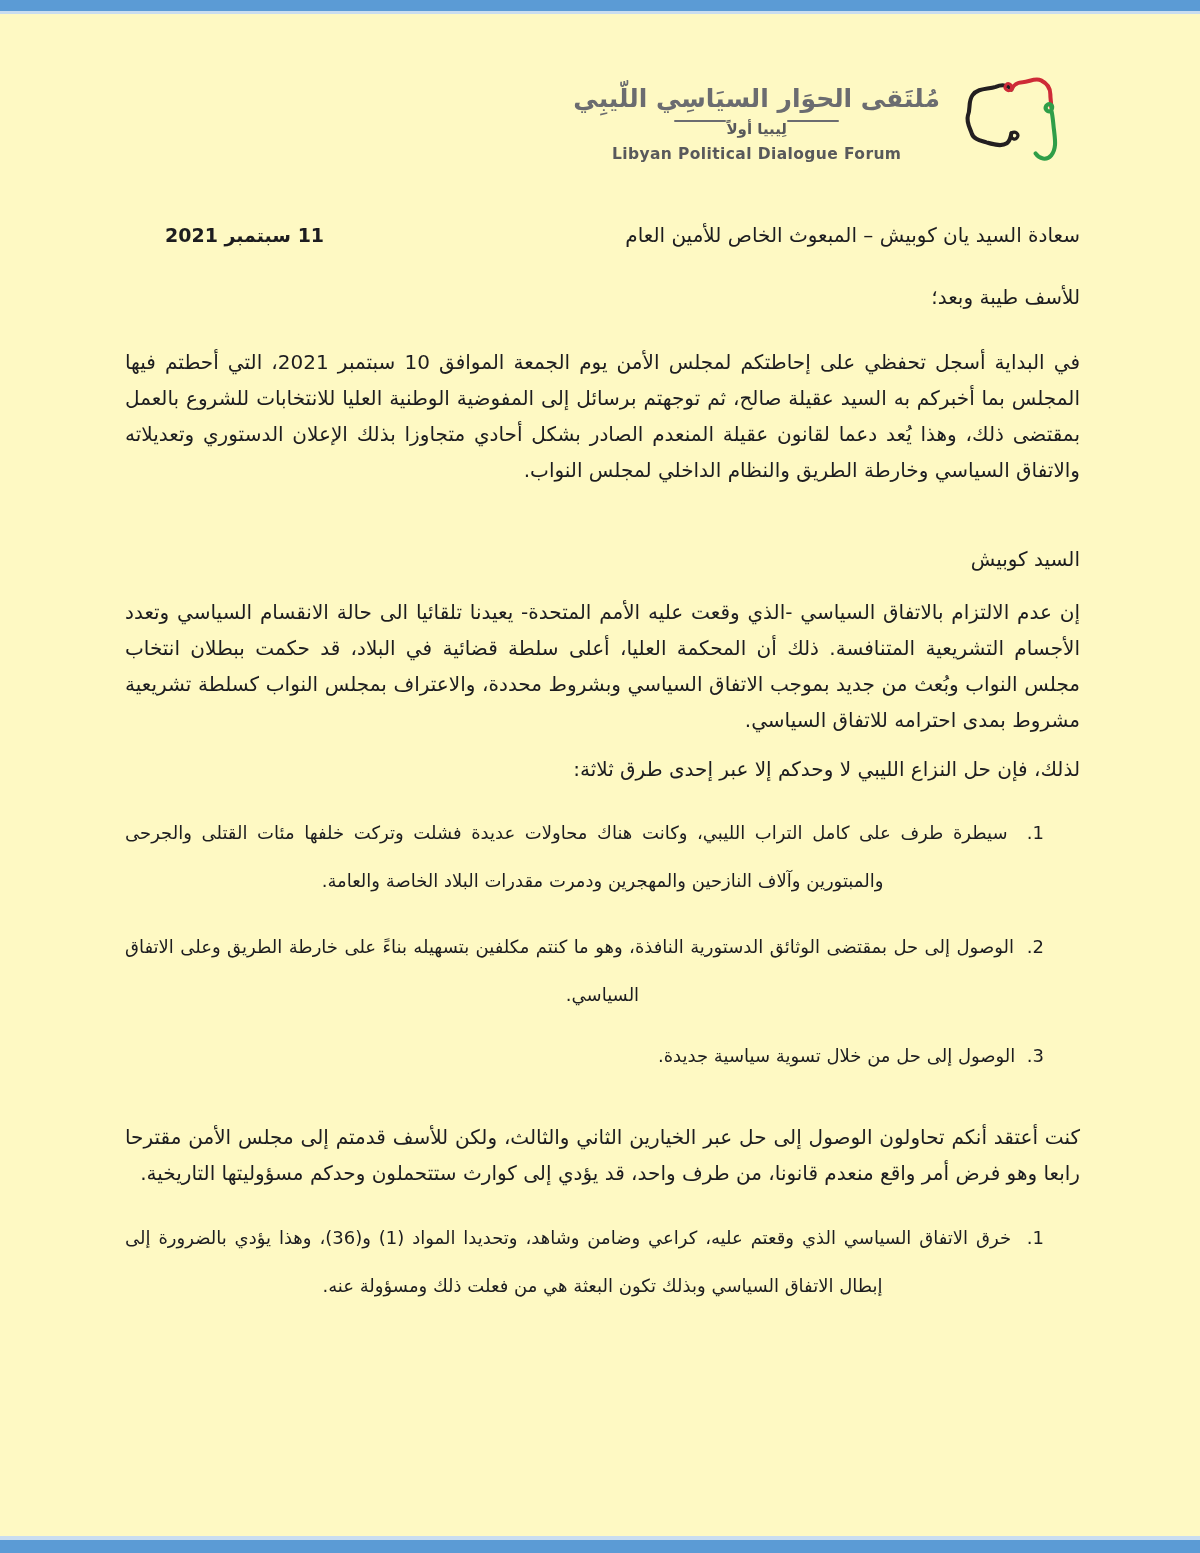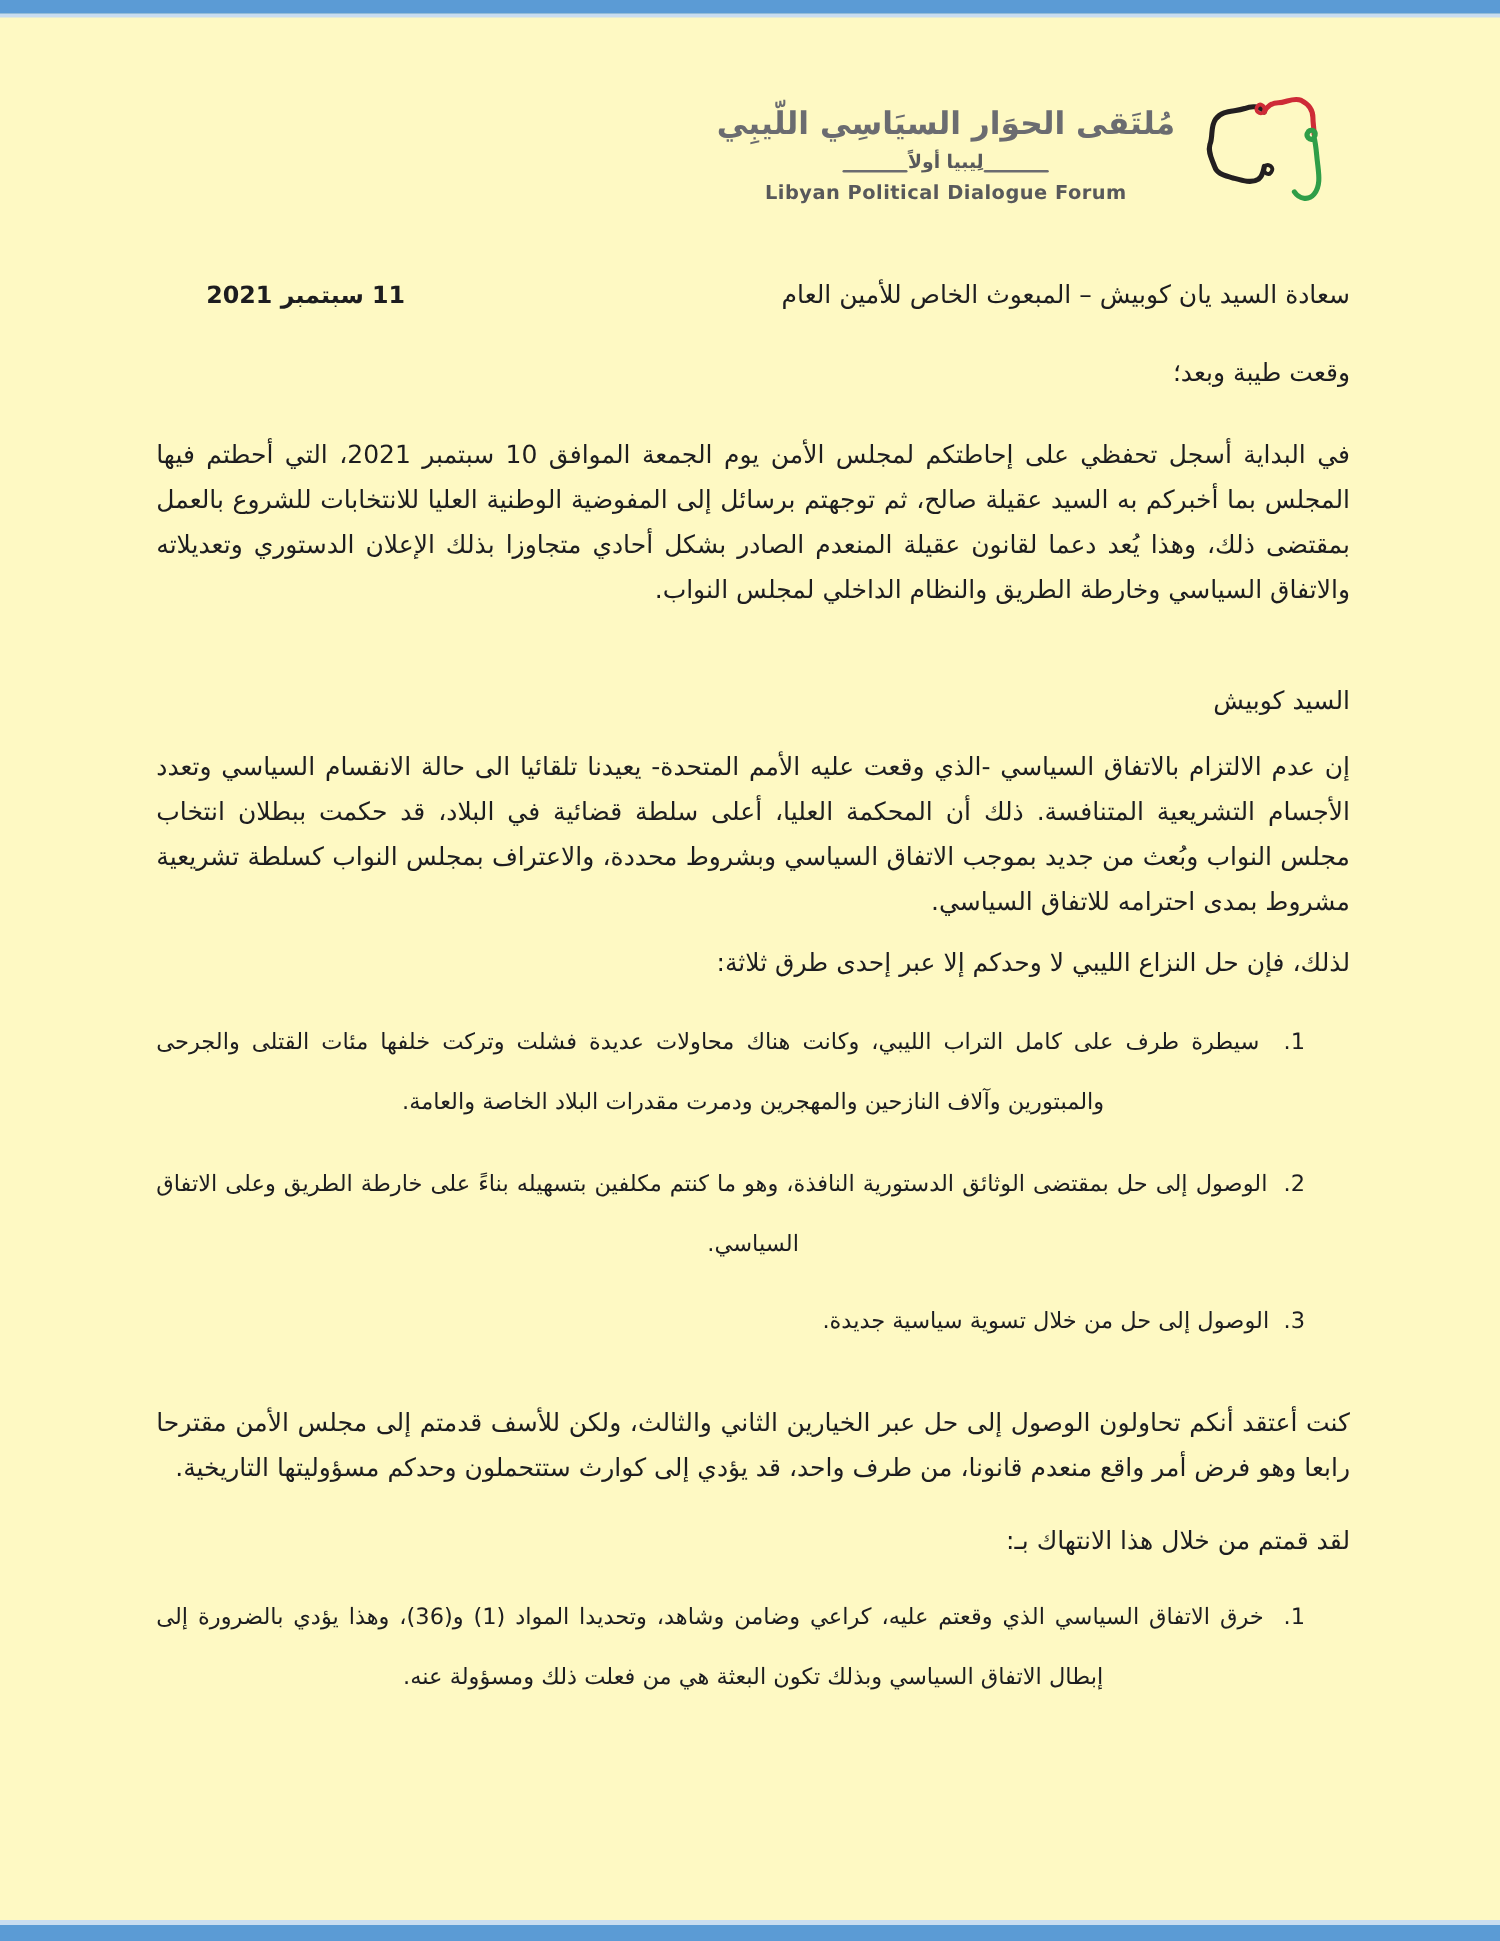--- a/index.html
+++ b/index.html
@@ -30,21 +30,21 @@
     display:flex;
     flex-direction:row;          
     align-items:center;
     justify-content:flex-start;
     gap:14px;
     padding-left:10px;
   }
   .logo-map{flex:0 0 auto;}
   .logo-text{display:flex;flex-direction:column;align-items:center;color:#6b6c70;}
   .logo-ar-title{font-size:25px;font-weight:700;color:#6b6c70;letter-spacing:0;line-height:1.15;}
-  .logo-ar-sub{display:flex;align-items:flex-end;margin-top:6px;color:#58595b;font-size:15px;font-weight:700;}
+  .logo-ar-sub{display:flex;align-items:flex-start;margin-top:6px;color:#58595b;font-size:15px;font-weight:700;}
   .logo-dash{width:52px;height:2px;background:#6b6c70;border-radius:1px;}
   .logo-en-title{margin-top:7px;font-size:15.5px;font-weight:700;color:#58595b;letter-spacing:.4px;direction:ltr;}
 
   
   .letter-title{
     margin-top:16px;
     text-align:center;
     font-size:23px;
     font-weight:700;
     line-height:34px;
@@ -123,40 +123,39 @@
         <div class="logo-en-title">Libyan Political Dialogue Forum</div>
       </div>
     </div>
 
 
     <div class="salutation-row">
       <div class="recipient">سعادة السيد يان كوبيش – المبعوث الخاص للأمين العام</div>
       <div class="letter-date">11 سبتمبر 2021</div>
     </div>
 
-    <div class="greeting">وقعت طيبة وبعد؛</div>
+    <div class="greeting">للأسف طيبة وبعد؛</div>
 
     <div class="para p1">في البداية أسجل تحفظي على إحاطتكم لمجلس الأمن يوم الجمعة الموافق 10 سبتمبر 2021، التي أحطتم فيها المجلس بما أخبركم به السيد عقيلة صالح، ثم توجهتم برسائل إلى المفوضية الوطنية العليا للانتخابات للشروع بالعمل بمقتضى ذلك، وهذا يُعد دعما لقانون عقيلة المنعدم الصادر بشكل أحادي متجاوزا بذلك الإعلان الدستوري وتعديلاته والاتفاق السياسي وخارطة الطريق والنظام الداخلي لمجلس النواب.</div>
 
     <div class="h-section h-kubis">السيد كوبيش</div>
 
     <div class="para p2">إن عدم الالتزام بالاتفاق السياسي -الذي وقعت عليه الأمم المتحدة- يعيدنا تلقائيا الى حالة الانقسام السياسي وتعدد الأجسام التشريعية المتنافسة. ذلك أن المحكمة العليا، أعلى سلطة قضائية في البلاد، قد حكمت ببطلان انتخاب مجلس النواب وبُعث من جديد بموجب الاتفاق السياسي وبشروط محددة، والاعتراف بمجلس النواب كسلطة تشريعية مشروط بمدى احترامه للاتفاق السياسي.</div>
 
     <div class="lead">لذلك، فإن حل النزاع الليبي لا وحدكم إلا عبر إحدى طرق ثلاثة:</div>
 
     <div class="list">
       <div class="list-item li-1"><span class="marker">1.</span><span>سيطرة طرف على كامل التراب الليبي، وكانت هناك محاولات عديدة فشلت وتركت خلفها مئات القتلى والجرحى والمبتورين وآلاف النازحين والمهجرين ودمرت مقدرات البلاد الخاصة والعامة.</span></div>
       <div class="list-item li-2"><span class="marker">2.</span><span>الوصول إلى حل بمقتضى الوثائق الدستورية النافذة، وهو ما كنتم مكلفين بتسهيله بناءً على خارطة الطريق وعلى الاتفاق السياسي.</span></div>
       <div class="list-item li-3 single-line"><span class="marker">3.</span><span>الوصول إلى حل من خلال تسوية سياسية جديدة.</span></div>
     </div>
 
     <div class="para p4">كنت أعتقد أنكم تحاولون الوصول إلى حل عبر الخيارين الثاني والثالث، ولكن للأسف قدمتم إلى مجلس الأمن مقترحا رابعا وهو فرض أمر واقع منعدم قانونا، من طرف واحد، قد يؤدي إلى كوارث ستتحملون وحدكم مسؤوليتها التاريخية.</div>
 
 
-    <div class="lead lead2">لقد قمتم من خلال هذا الانتهاك بـ:</div>
 
     <div class="list list2">
       <div class="list-item"><span class="marker">1.</span><span>خرق الاتفاق السياسي الذي وقعتم عليه، كراعي وضامن وشاهد، وتحديدا المواد (1) و(36)، وهذا يؤدي بالضرورة إلى إبطال الاتفاق السياسي وبذلك تكون البعثة هي من فعلت ذلك ومسؤولة عنه.</span></div>
     </div>
 
   </div>
 
   <div class="band-bottom-line"></div>
   <div class="band-bottom"></div>
 </div>

